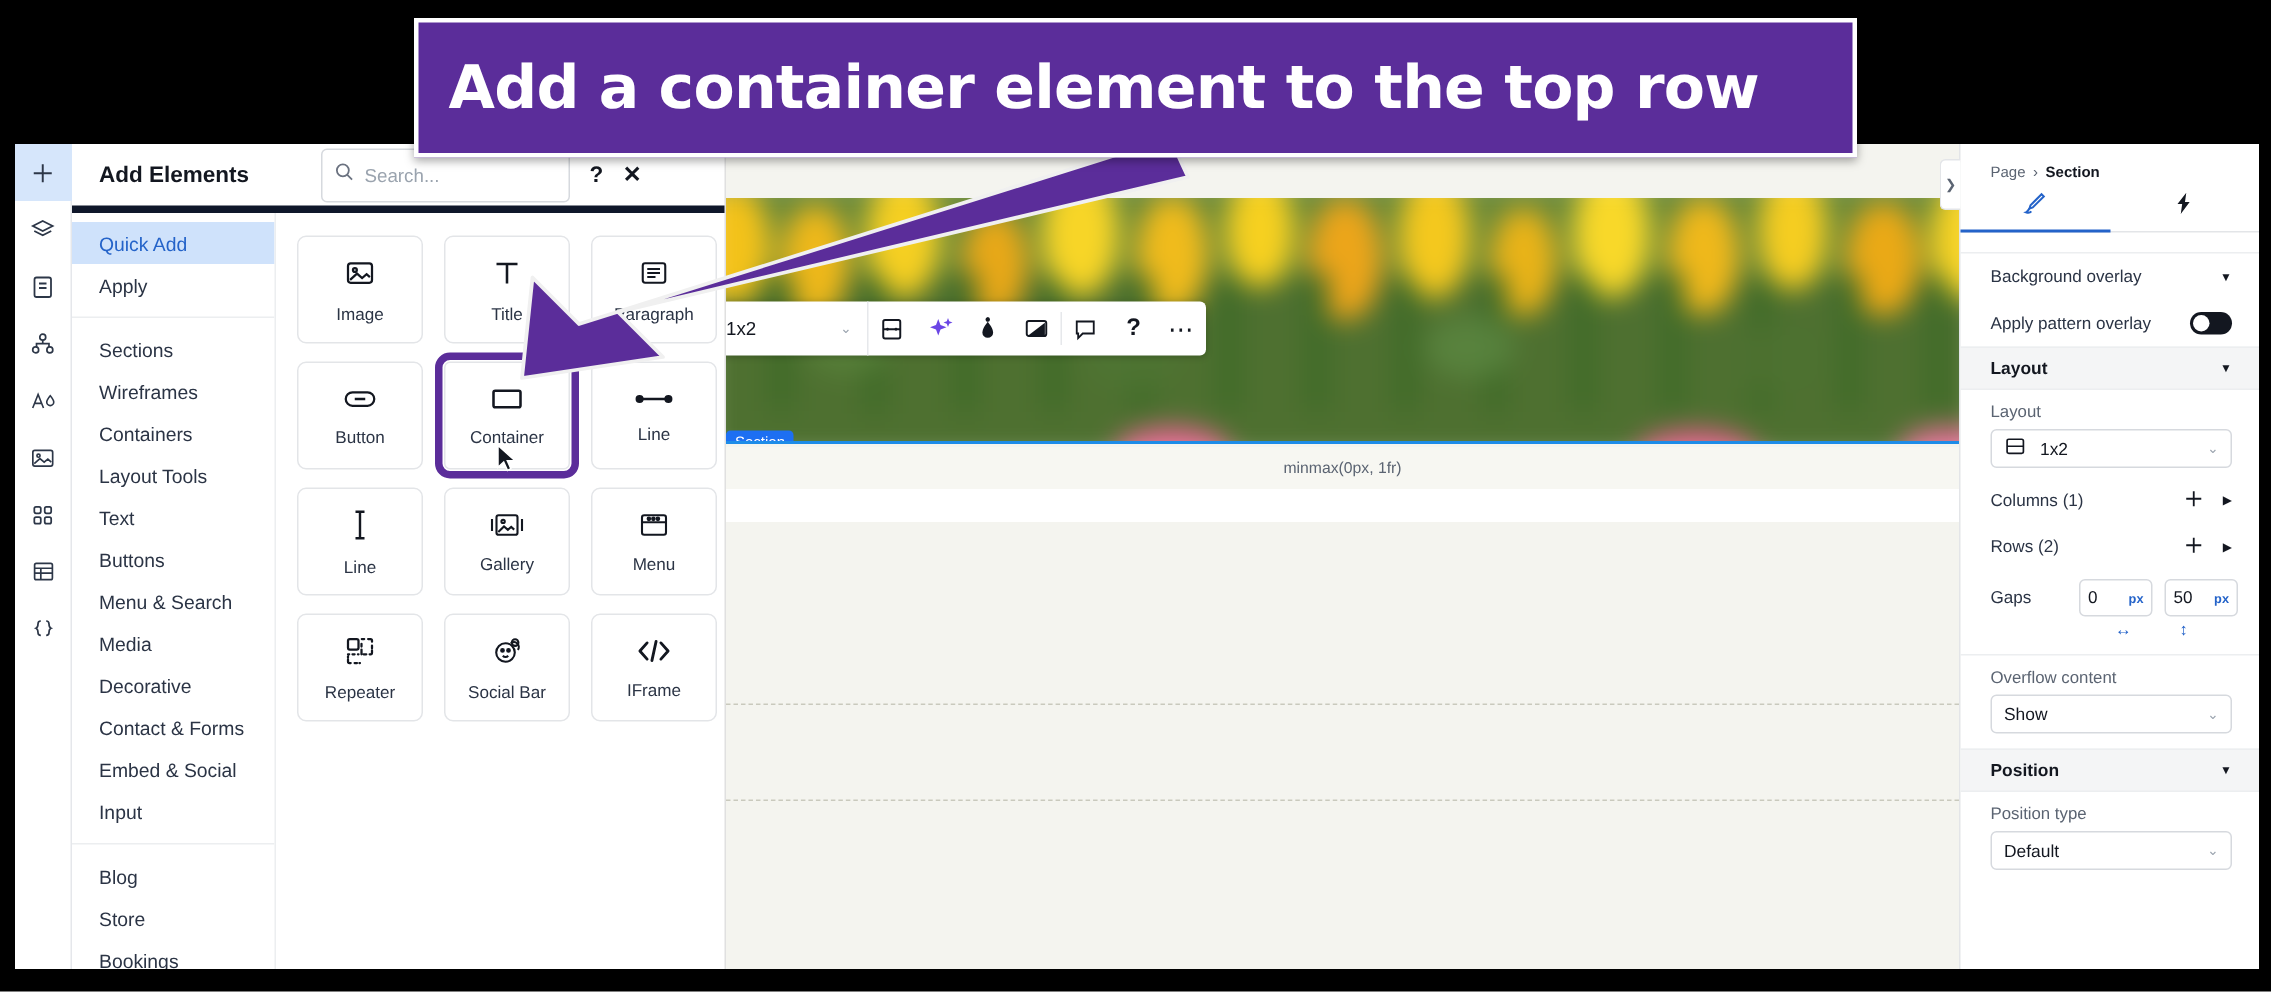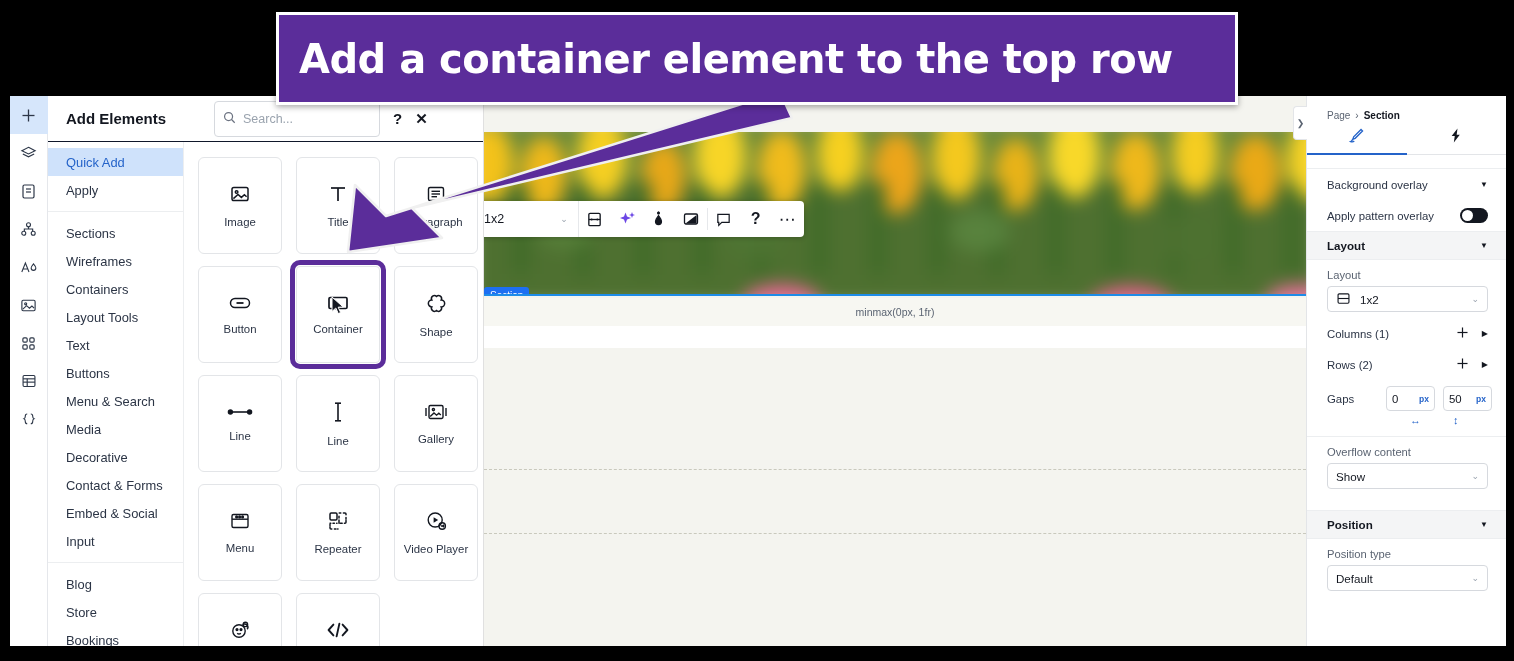--- a/index.html
+++ b/index.html
@@ -46,21 +46,21 @@
     display: flex; flex-direction: column;
     border-right: 1px solid #e0e0e0;
     flex: 0 0 436px;
     position: relative;
     z-index: 5;
   }
   #panel-header {
     height: 46px;
     display: flex; align-items: center;
     padding: 0 12px 0 18px;
-    border-bottom: 1px solid #0f172a;
+    border-bottom: 5px solid #0f172a;
     flex: 0 0 46px;
   }
   #panel-title {
     font-size: 15px; font-weight: bold; color: #131720;
     flex: 0 0 148px;
   }
   #search-wrap {
     flex: 1 1 auto;
     height: 36px;
     border: 1px solid #d6d9de;
@@ -110,21 +110,21 @@
     flex: 1 1 auto;
     padding: 15px 0 0 14px;
     overflow: hidden;
   }
   #grid {
     display: grid;
     grid-template-columns: repeat(3, 84px);
     gap: 12px 14px;
   }
   .tile {
-    width: 84px; height: 97px;
+    width: 84px; height: 72px;
     border: 1px solid #e3e5e8;
     border-radius: 6px;
     background: #fff;
     display: flex; flex-direction: column;
     align-items: center; justify-content: center;
     gap: 11px;
     cursor: pointer;
     position: relative;
   }
   .tile-ico { color: #131720; display: flex; }
@@ -480,28 +480,20 @@
             <div class="tile selected">
               <div class="tile-ico">
                 <svg width="24" height="18" viewBox="0 0 24 18" fill="none" stroke="currentColor" stroke-width="1.7">
                   <rect x="3" y="3.5" width="18" height="11" rx="1.2"></rect>
                 </svg>
               </div>
               <div class="tile-label">Container</div>
             </div>
             <div class="tile">
               <div class="tile-ico">
-                <svg width="23" height="23" viewBox="0 0 23 23" fill="none" stroke="currentColor" stroke-width="1.5">
-                  <path d="M11.5 4.4a3 3 0 0 1 4.7 3.6 3 3 0 0 1 0 6.9 3 3 0 0 1-4.7 3.6 3 3 0 0 1-4.7-3.6 3 3 0 0 1 0-6.9 3 3 0 0 1 4.7-3.6z"></path>
-                </svg>
-              </div>
-              <div class="tile-label">Shape</div>
-            </div>
-            <div class="tile">
-              <div class="tile-ico">
                 <svg width="26" height="14" viewBox="0 0 26 14" fill="none" stroke="currentColor" stroke-width="1.6">
                   <line x1="4" y1="7" x2="22" y2="7"></line>
                   <circle cx="3.4" cy="7" r="1.9" fill="currentColor"></circle>
                   <circle cx="22.6" cy="7" r="1.9" fill="currentColor"></circle>
                 </svg>
               </div>
               <div class="tile-label">Line</div>
             </div>
             <div class="tile">
               <div class="tile-ico">
@@ -539,31 +531,20 @@
             </div>
             <div class="tile">
               <div class="tile-ico">
                 <svg width="22" height="22" viewBox="0 0 22 22" fill="none" stroke="currentColor" stroke-width="1.5">
                   <rect x="3" y="3" width="7" height="7" rx="1.2"></rect>
                   <path d="M12.2 3h1.6M16.4 3h1.6a1 1 0 0 1 1 1v.8M19 7.4v1.8M19 10.6v1.6a1 1 0 0 1-1 1h-.6M15.2 13.2h-1.8M12 13.2V10M12 8V6.2" stroke-linecap="round"></path>
                   <path d="M3 13.2h.8M6 13.2h1.4M9.6 13.2h.4M3 16.6v1.4a1 1 0 0 0 1 1h.8M7.4 19h1.6M3 14.6v.8M10.6 19h.4" stroke-linecap="round"></path>
                 </svg>
               </div>
               <div class="tile-label">Repeater</div>
-            </div>
-            <div class="tile">
-              <div class="tile-ico">
-                <svg width="23" height="22" viewBox="0 0 23 22" fill="none" stroke="currentColor" stroke-width="1.4">
-                  <circle cx="10.2" cy="10" r="7"></circle>
-                  <path d="M8.6 7.2 13.2 10 8.6 12.8z" fill="currentColor" stroke="none"></path>
-                  <circle cx="17.2" cy="16" r="3.2"></circle>
-                  <path d="M15.9 16h2.6M17.9 14.8 18.9 16l-1 1.2"></path>
-                </svg>
-              </div>
-              <div class="tile-label">Video Player</div>
             </div>
             <div class="tile">
               <div class="tile-ico">
                 <svg width="23" height="22" viewBox="0 0 23 22" fill="none" stroke="currentColor" stroke-width="1.4">
                   <circle cx="10" cy="12" r="6.2"></circle>
                   <circle cx="8" cy="10.6" r=".9" fill="currentColor"></circle>
                   <circle cx="12" cy="10.6" r=".9" fill="currentColor"></circle>
                   <path d="M8.2 14.2c1 1.1 2.6 1.1 3.6 0"></path>
                   <path d="M13.6 5.8a3.2 3.2 0 0 1 4.6 4.4"></path>
                   <circle cx="16.4" cy="5.4" r="2.2"></circle>
@@ -790,21 +771,21 @@
       <span>↕</span>
     </div>
     <div class="divider"></div>
 
     <div class="fld-label">Overflow content</div>
     <div class="select">
       <span>Show</span>
       <span class="chev">⌄</span>
     </div>
 
-    <div class="sec-head" style="margin-top:21px;">
+    <div class="sec-head" style="margin-top:10px;">
       <span>Position</span>
       <span class="caret">▼</span>
     </div>
 
     <div class="fld-label">Position type</div>
     <div class="select">
       <span>Default</span>
       <span class="chev">⌄</span>
     </div>
   </div>

